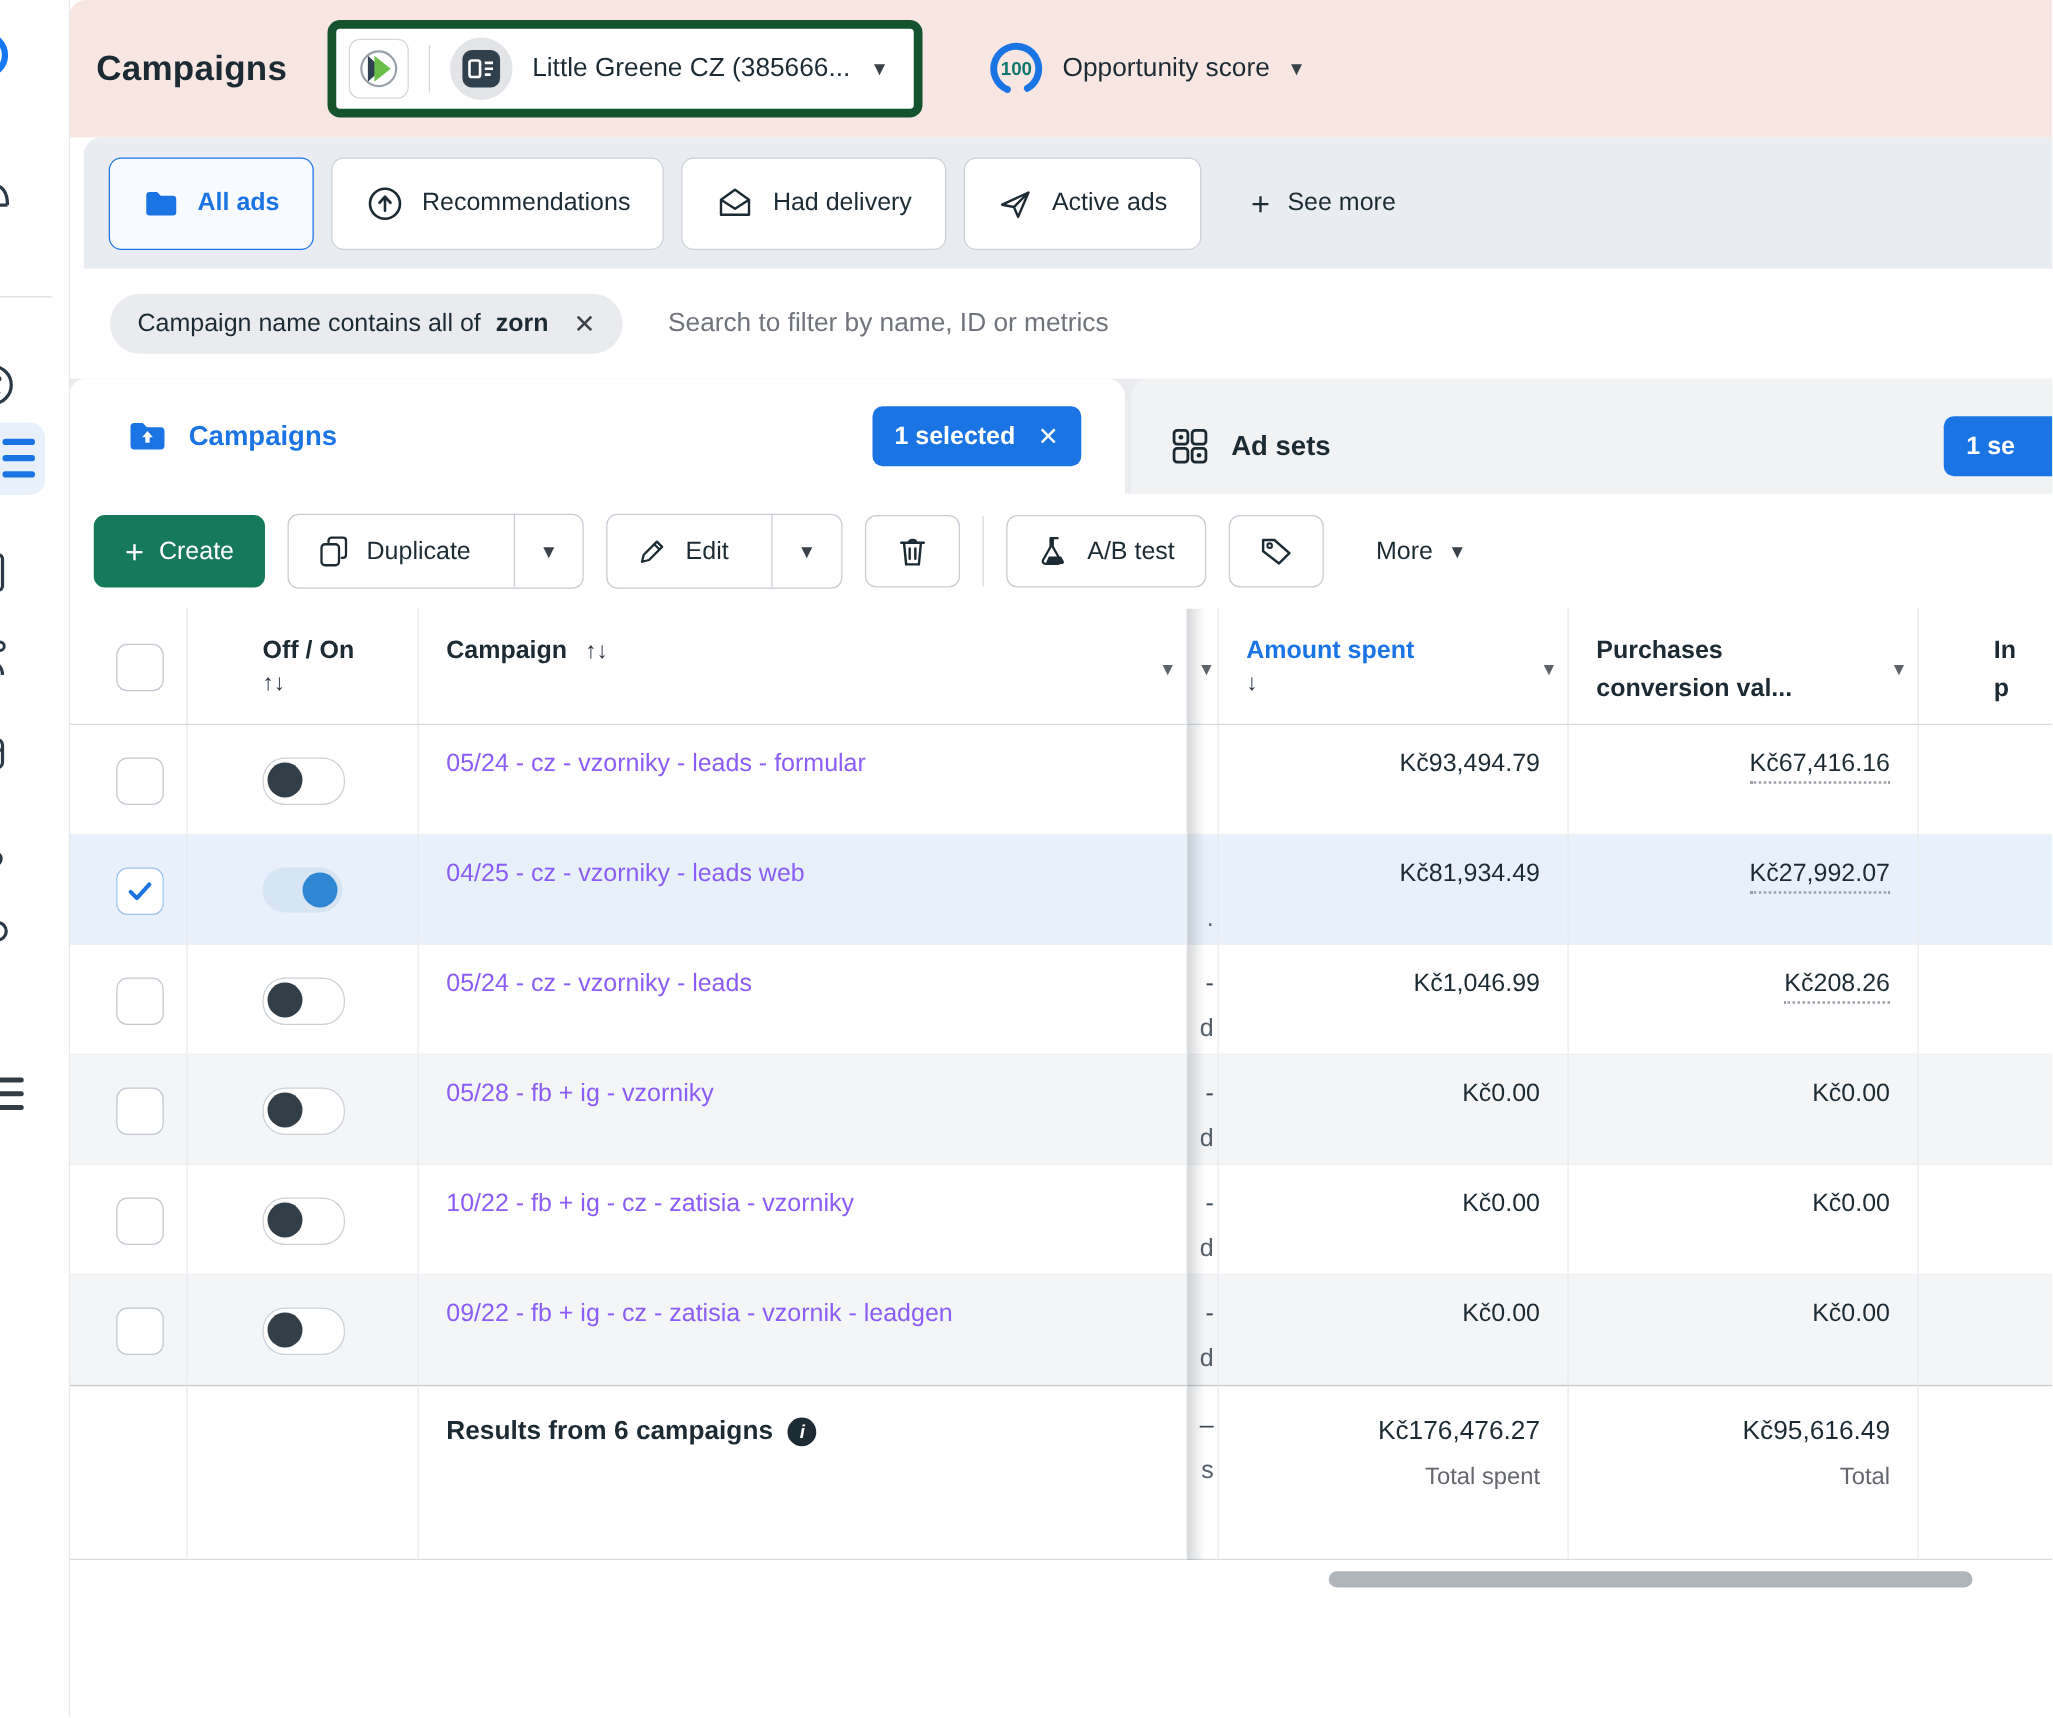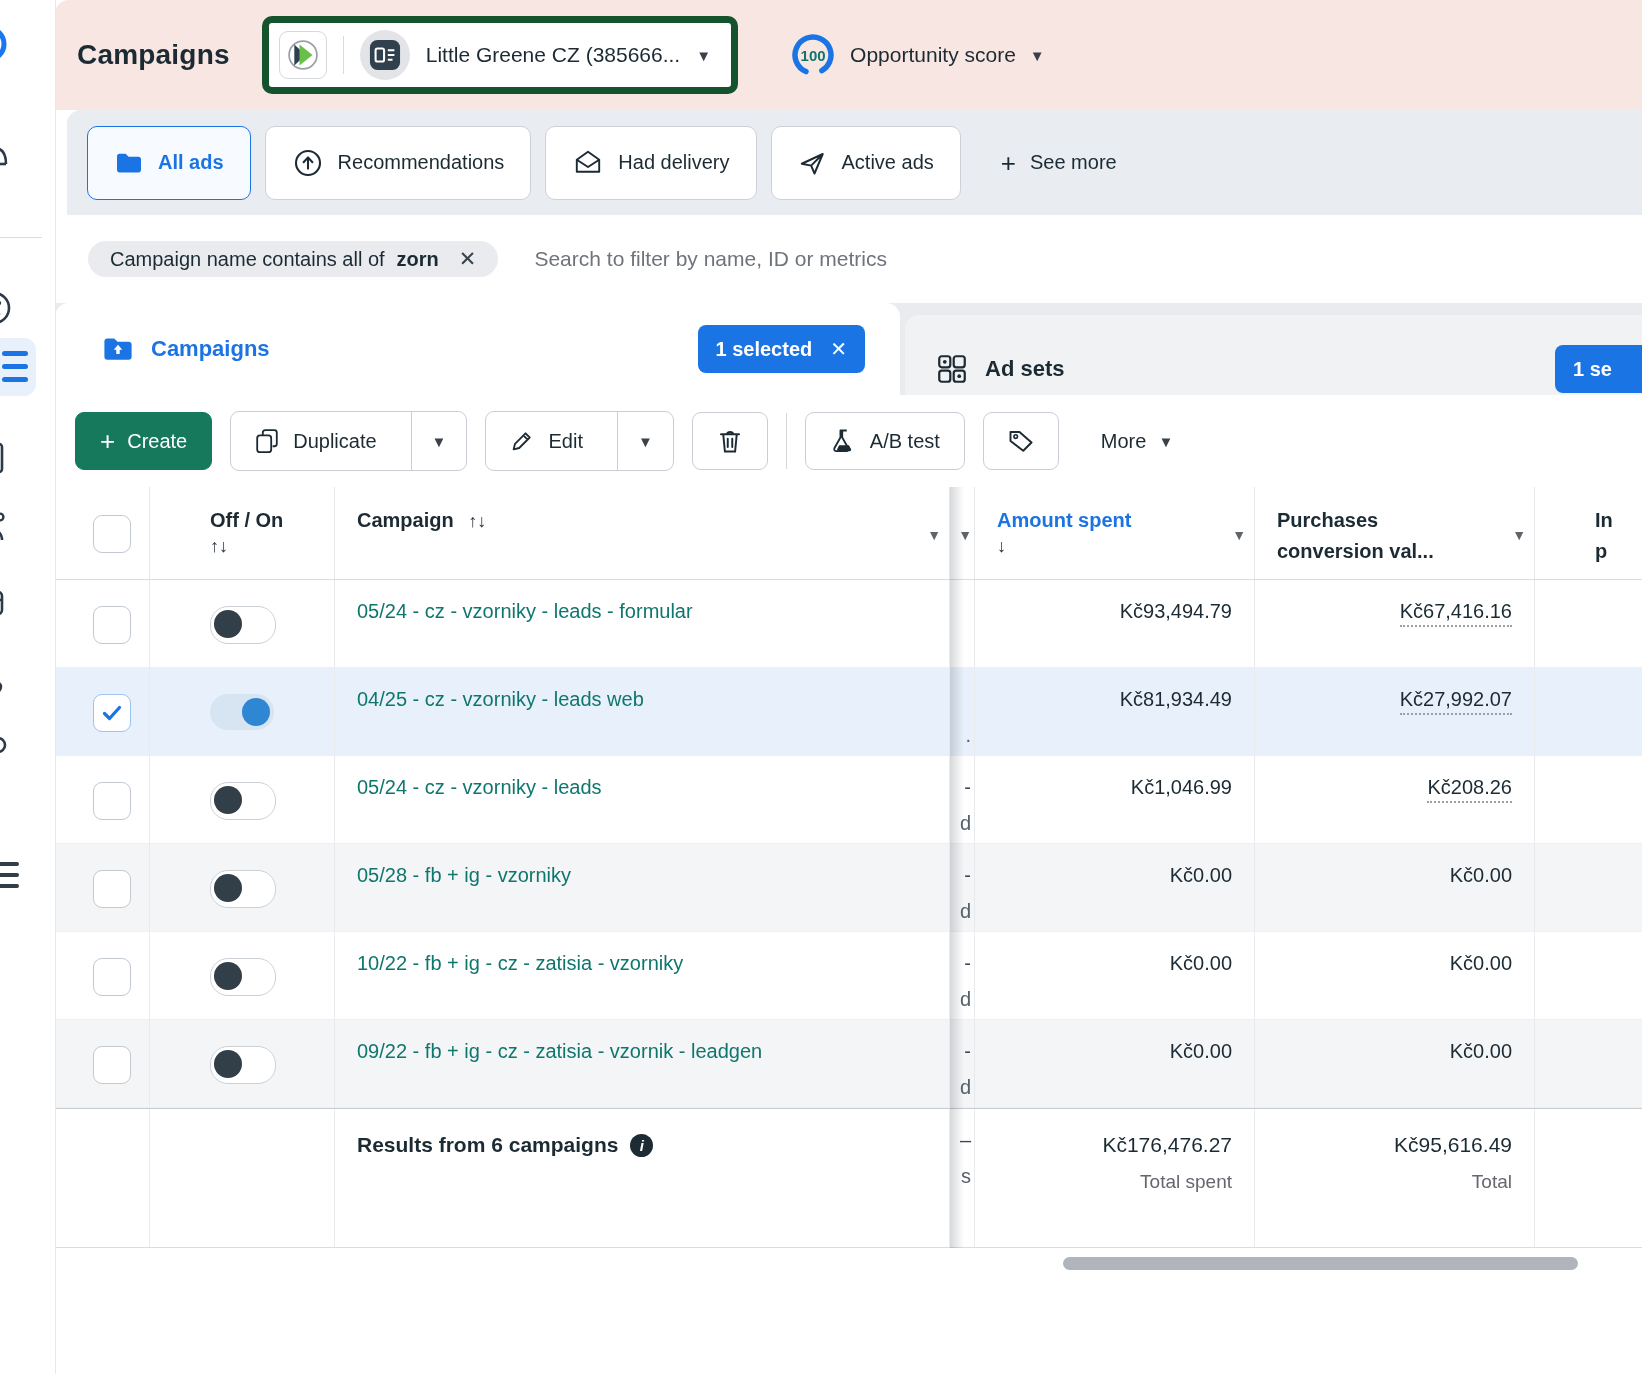--- a/index.html
+++ b/index.html
@@ -32,31 +32,31 @@
   
   .filter-row{position:absolute;left:12px;top:110px;width:100%;height:105px;background:#e9ecf0;border-radius:14px 0 0 0;
               display:flex;align-items:center;gap:14px;padding-left:20px;box-sizing:border-box;}
   .ftab{height:72px;background:#fff;border:1px solid #cdd1d7;border-radius:10px;display:flex;align-items:center;gap:14px;
         padding:0 26px;font-size:20px;color:#1c2b33;cursor:pointer;}
   .ftab.active{border:1.5px solid #1b74e4;color:#1b74e4;font-weight:700;background:#f7fbff;}
   .ftab.borderless{border:none;background:transparent;font-weight:400;}
   .plus-glyph{font-size:26px;line-height:1;color:#1c2b33;}
   
   .search-row{position:absolute;left:0;top:215px;width:100%;height:88px;background:#fff;display:flex;align-items:center;}
-  .chip{margin-left:33px;height:36px;background:#e9ebee;border-radius:26px;display:flex;align-items:center;gap:12px;padding:0 22px;font-size:20px;}
+  .chip{margin-left:33px;height:48px;background:#e9ebee;border-radius:26px;display:flex;align-items:center;gap:12px;padding:0 22px;font-size:20px;}
   .chip b{font-weight:700;}
   .chip-x{font-size:21px;color:#3a4149;margin-left:8px;cursor:pointer;}
   .search-input{margin-left:34px;border:none;outline:none;background:transparent;font-size:21px;color:#1c2b33;width:560px;
                 font-family:"Liberation Sans", sans-serif;}
   .search-input::placeholder{color:#6f737a;}
   
   .tabs-row{position:absolute;left:0;top:303px;width:100%;height:92px;background:#e9ebef;}
   .tab-campaigns{position:absolute;left:0;top:0;width:845px;height:92px;background:#fff;border-radius:14px 14px 0 0;
                  display:flex;align-items:center;}
-  .tab-adsets{position:absolute;left:850px;top:12px;right:0;height:108px;background:#f0f2f4;border-radius:14px 0 0 0;
+  .tab-adsets{position:absolute;left:850px;top:0;right:0;height:108px;background:#f0f2f4;border-radius:14px 0 0 0;
               display:flex;align-items:center;}
   .tab-label{font-size:22px;font-weight:700;}
   .tab-campaigns .tab-label{color:#1b74e4;}
   .sel-badge{position:absolute;right:35px;height:48px;background:#1b74e4;border-radius:8px;color:#fff;font-size:20px;font-weight:700;
              display:flex;align-items:center;gap:18px;padding:0 18px;}
   .sel-badge .x{font-weight:400;font-size:20px;cursor:pointer;}
   .sel-badge.cut{right:0;border-radius:8px 0 0 8px;padding-right:30px;}
   
   .toolbar{position:absolute;left:0;top:395px;width:100%;height:92px;background:#fff;display:flex;align-items:center;gap:18px;padding-left:20px;box-sizing:border-box;}
   .btn{height:58px;border:1px solid #c9ced5;border-radius:9px;background:#fff;display:flex;align-items:center;gap:12px;
@@ -85,21 +85,21 @@
       display:flex;align-items:center;justify-content:center;}
   .cb svg{display:none;width:24px;height:24px;}
   .cb.checked{border-color:#9ec3ef;}
   .cb.checked svg{display:block;}
   .toggle{position:absolute;left:60px;top:26px;width:64px;height:36px;border-radius:18px;cursor:pointer;}
   .toggle .knob{position:absolute;top:4px;width:28px;height:28px;border-radius:50%;}
   .toggle.off{background:#fff;border:1.5px solid #ccd1d8;}
   .toggle.off .knob{left:3px;top:2.5px;background:#323e48;}
   .toggle.on{background:#d7e4f2;}
   .toggle.on .knob{right:4px;background:#2f86d2;}
-  .cname{display:inline-block;margin:20px 0 0 22px;font-size:20px;color:#0f766e;cursor:pointer;max-width:570px;white-space:nowrap;overflow:hidden;}
+  .cname{display:inline-block;margin:20px 0 0 22px;font-size:20px;color:#8b5cf6;cursor:pointer;max-width:570px;white-space:nowrap;overflow:hidden;}
   .sl1,.sl2{position:absolute;right:3px;font-size:20px;color:#3b4754;white-space:nowrap;}
   .sl1{top:20px;} .sl2{top:56px;color:#55606b;}
   .val{position:absolute;right:22px;top:20px;font-size:20px;color:#1c2b33;}
   .val.dotted{border-bottom:2px dotted #9aa0a8;padding-bottom:2px;}
   .tfoot{position:absolute;left:0;top:1108px;width:100%;height:140px;background:#fff;border-top:1px solid #c8ccd1;border-bottom:1px solid #d9dce0;box-sizing:border-box;}
   .tfoot .cell{position:relative;border-right:1px solid #e8eaed;box-sizing:border-box;height:138px;}
   .results{position:absolute;left:22px;top:24px;font-size:21px;font-weight:700;display:flex;align-items:center;gap:12px;}
   .info-i{width:23px;height:23px;border-radius:50%;background:#1d2b34;color:#fff;font-size:15px;font-weight:700;
           display:inline-flex;align-items:center;justify-content:center;font-style:italic;}
   .total-val{position:absolute;right:22px;top:24px;font-size:21px;color:#1c2b33;}

